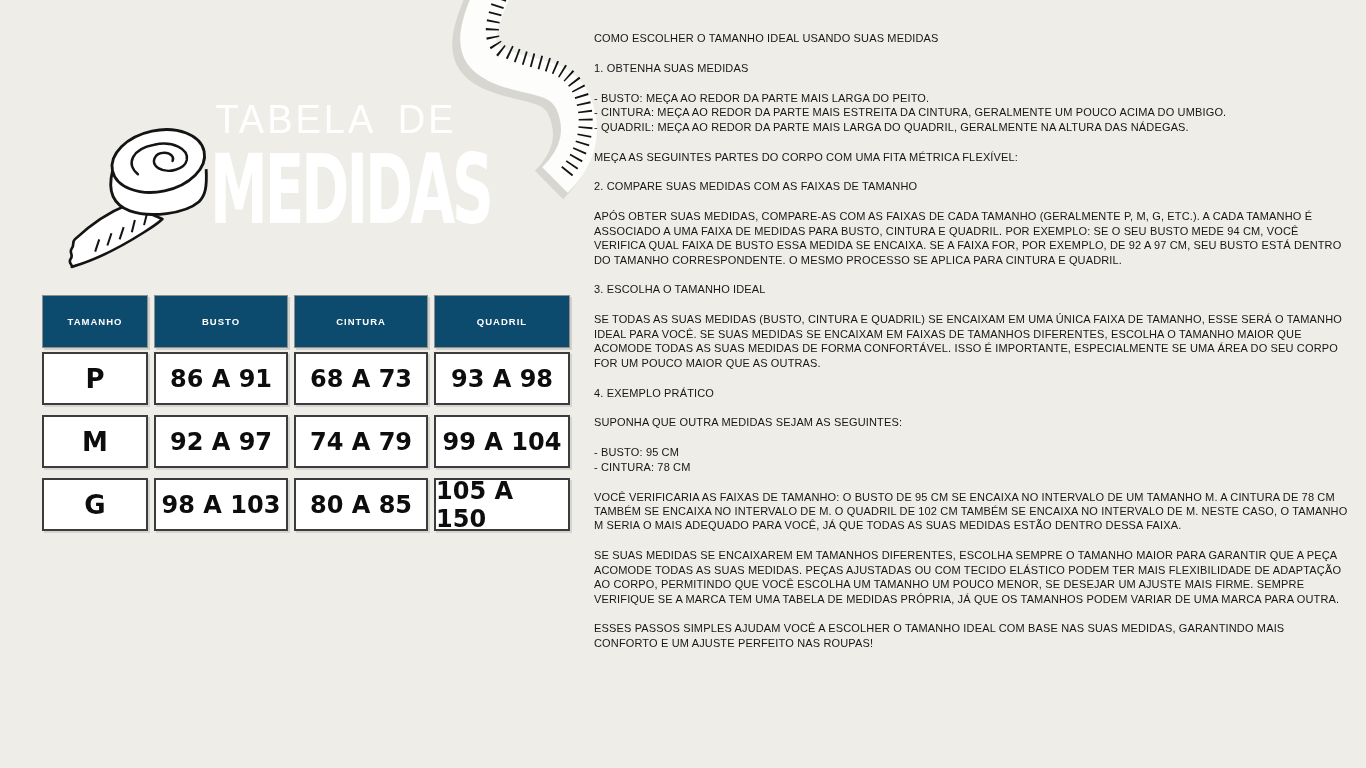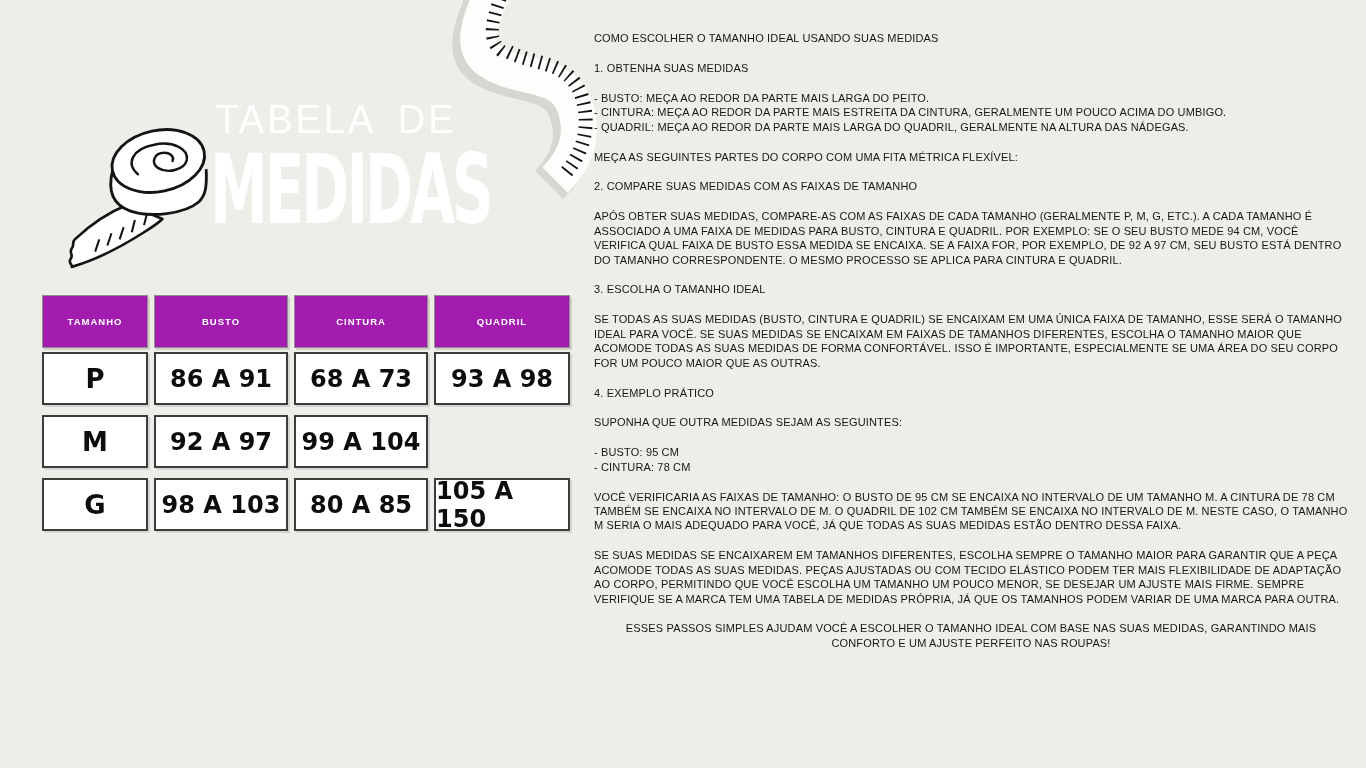--- a/index.html
+++ b/index.html
@@ -33,40 +33,40 @@
 
   
   .size-table{position:absolute;left:42px;top:295px;width:526px;}
   .trow{display:grid;grid-template-columns:106px 134px 134px 136px;column-gap:6px;margin-bottom:10px;}
   .trow.header{margin-bottom:4px;}
   .cell{
     height:53px;display:flex;align-items:center;justify-content:center;
     box-sizing:border-box;
   }
   .cell.head{
-    background:#a21caf;color:#FFFFFF;
+    background:#0c4a6e;color:#FFFFFF;
     font-size:9.5px;font-weight:bold;letter-spacing:1px;
     border:1px solid #8E8E8A;
     box-shadow:2px 2px 0 rgba(0,0,0,0.12);
   }
   .cell.data{
     background:#FFFFFF;border:2px solid #3C3C3C;
     color:#0D0D0D;font-weight:bold;font-size:24px;
     font-family:"DejaVu Sans", sans-serif;letter-spacing:0;
     box-shadow:2px 2px 0 rgba(0,0,0,0.10);
   }
   .cell.data.size-letter{font-size:26px;}
 
   
   .guide{
     position:absolute;left:594px;top:31px;width:754px;
     font-size:11px;line-height:14.4px;letter-spacing:0.15px;color:#161616;
   }
   .block{margin-bottom:15.5px;}
-  .block:last-child{margin-bottom:12px;text-align:center;}
+  .block:last-child{margin-bottom:12px;}
 </style>
 </head>
 <body>
 
 <div class="canvas">
 
   <svg class="tape-curve" viewBox="0 0 170 200" aria-hidden="true">
     <path d="M58,-14 C42,24 30,50 58,64 C88,80 122,72 136,102 C148,130 142,156 118,180" transform="translate(-6,5)" stroke="#D8D6D0" stroke-width="40" fill="none"></path>
     <path d="M58,-14 C42,24 30,50 58,64 C88,80 122,72 136,102 C148,130 142,156 118,180" stroke="#FDFDFC" stroke-width="36" fill="none"></path>
     <path d="M66,-10 C56,18 48,40 66,52" stroke="#141414" stroke-width="13" stroke-dasharray="1.8 6.2" fill="none"></path>
@@ -102,20 +102,21 @@
     </div>
     <div class="trow">
       <div class="cell data size-letter">P</div>
       <div class="cell data">86 A 91</div>
       <div class="cell data">68 A 73</div>
       <div class="cell data">93 A 98</div>
     </div>
     <div class="trow">
       <div class="cell data size-letter">M</div>
       <div class="cell data">92 A 97</div>
+      <div class="cell data">74 A 79</div>
       <div class="cell data">99 A 104</div>
     </div>
     <div class="trow">
       <div class="cell data size-letter">G</div>
       <div class="cell data">98 A 103</div>
       <div class="cell data">80 A 85</div>
       <div class="cell data">105 A 150</div>
     </div>
   </div>
 

